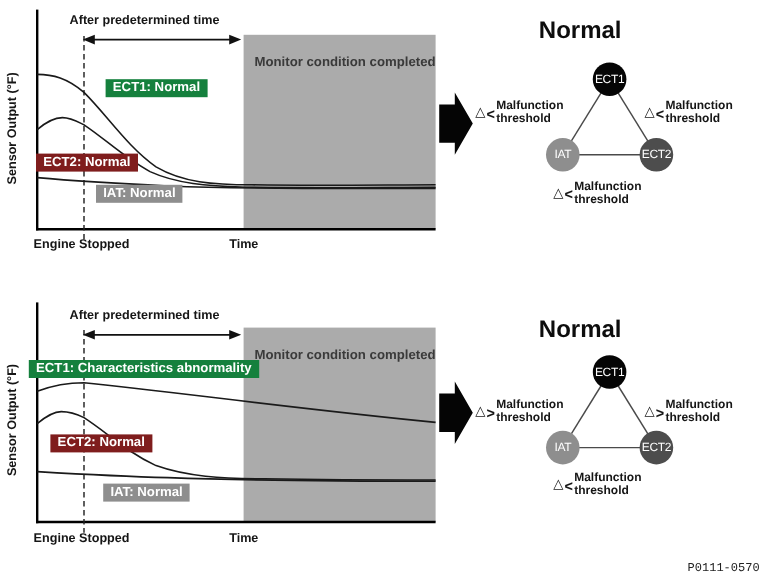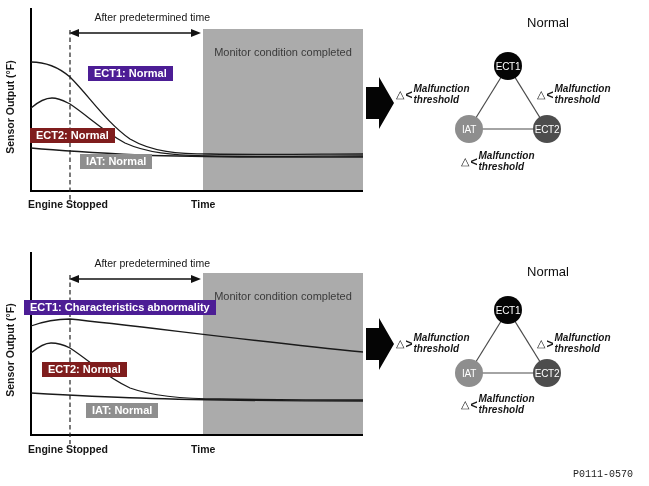--- a/index.html
+++ b/index.html
@@ -2,39 +2,39 @@
 <html><head>
 <meta charset="utf-8">
 <style>
   html,body{margin:0;padding:0;}
   body{
     width:649px;height:486px;position:relative;background:#ffffff;
     font-family:"Liberation Sans",sans-serif;overflow:hidden;color:#111;
   }
   #svg-layer{position:absolute;left:0;top:0;z-index:0;}
   .txt{position:absolute;z-index:2;white-space:nowrap;}
-  .note{font-weight:normal;font-size:10.5px;color:#161616;text-align:right;}
-  .monitor{font-weight:normal;font-size:11px;color:#3a3a3a;text-align:center;white-space:nowrap;}
+  .note{font-weight:bold;font-size:10.5px;color:#161616;text-align:left;}
+  .monitor{font-weight:bold;font-size:11px;color:#3a3a3a;text-align:right;white-space:nowrap;}
   .curve-tag{position:absolute;z-index:2;color:#ffffff;font-weight:bold;font-size:11px;
              padding:1px 6px 2px 6px;white-space:nowrap;}
-  .bg-black{background:#4c1d95;}
+  .bg-black{background:#15803d;}
   .bg-dark{background:#7f1d1d;}
   .bg-mid{background:#8e8e8e;}
   .axis-label{font-weight:bold;font-size:10.5px;color:#161616;text-align:right;}
   .ylabel{position:absolute;z-index:2;width:124px;height:14px;text-align:center;
           font-weight:bold;font-size:10.5px;color:#161616;transform:rotate(-90deg);white-space:nowrap;}
-  .title{position:absolute;z-index:2;width:120px;text-align:right;font-weight:normal;
-         font-size:13px;color:#0d0d0d;}
+  .title{position:absolute;z-index:2;width:120px;text-align:left;font-weight:bold;
+         font-size:20px;color:#0d0d0d;}
   .node{position:absolute;z-index:3;width:28px;height:28px;border-radius:50%;
         display:flex;align-items:center;justify-content:center;
         color:#ffffff;font-weight:normal;font-size:10px;letter-spacing:-0.3px;}
   .thr{position:absolute;z-index:2;display:flex;align-items:center;color:#161616;}
   .thr .sym{font-size:11px;line-height:1;margin-right:1px;font-weight:normal;}
   .thr .cmp{font-size:12px;font-weight:bold;line-height:1;margin-right:1px;}
-  .thr .lines{font-weight:bold;font-size:10px;line-height:10.5px;white-space:nowrap;font-style:italic;}
+  .thr .lines{font-weight:bold;font-size:10px;line-height:10.5px;white-space:nowrap;}
   .footer{position:absolute;z-index:2;font-size:10px;color:#222;}
 </style>
 </head>
 <body>
 
 <svg id="svg-layer" width="649" height="486" viewBox="0 0 649 486">
 
   <rect x="203" y="29" width="160" height="162" fill="#ababab"></rect>
   <line x1="31" y1="8" x2="31" y2="192" stroke="#000" stroke-width="2"></line>
   <line x1="30" y1="191" x2="363" y2="191" stroke="#000" stroke-width="2"></line>

